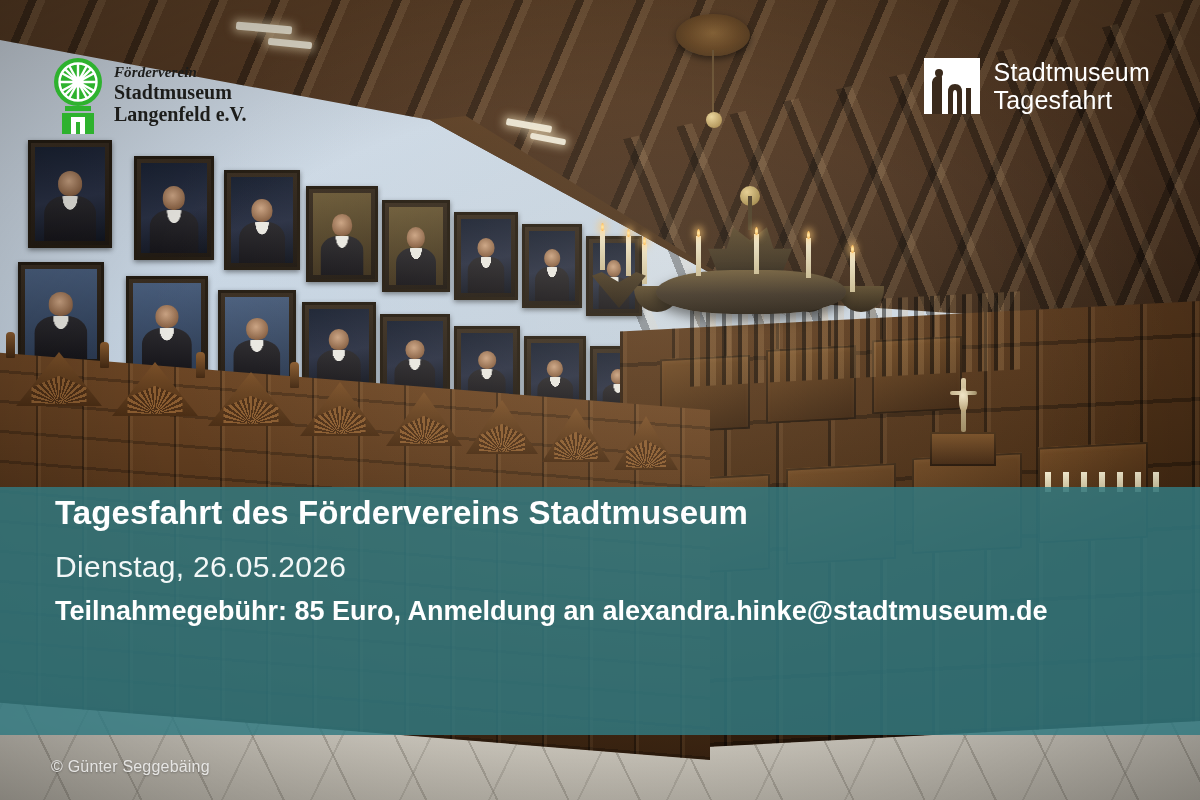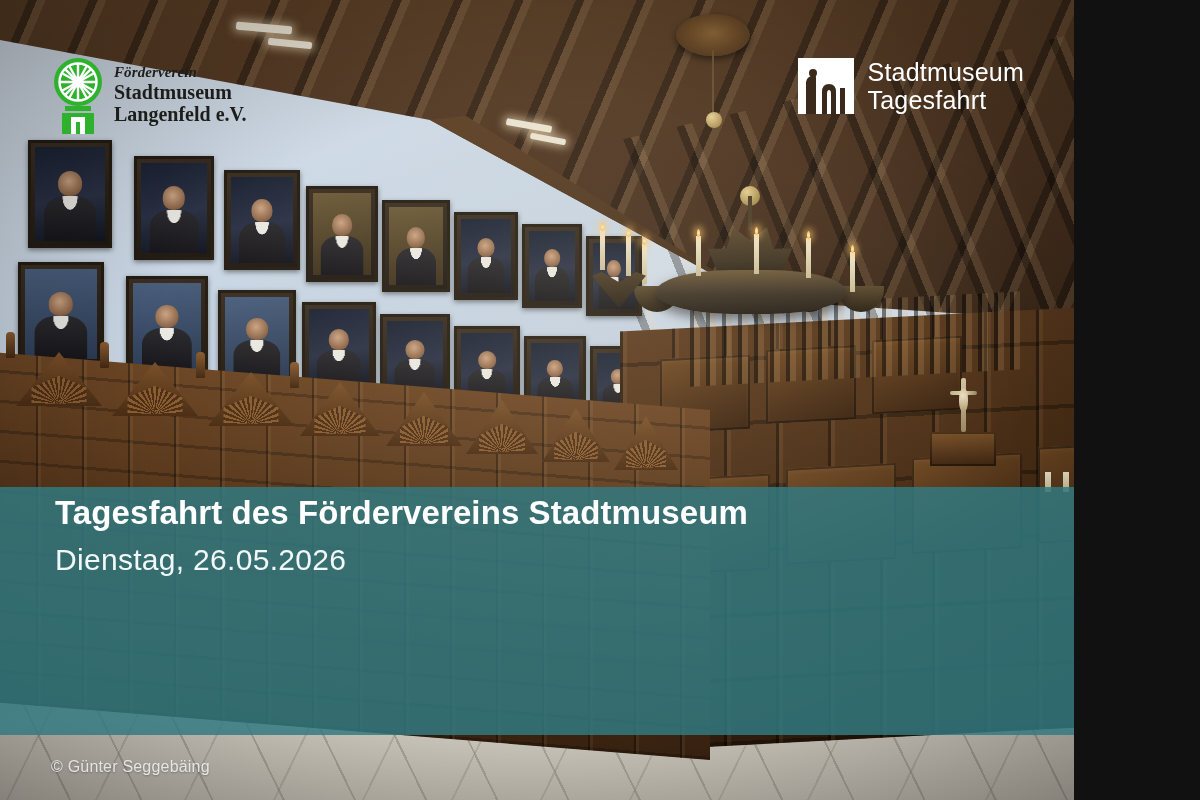--- a/index.html
+++ b/index.html
@@ -2,21 +2,21 @@
 <html><head>
 <meta charset="utf-8">
 <title>Exkursion nach Münster</title>
 <style>
   * { margin:0; padding:0; box-sizing:border-box; }
   html,body { width:1200px; height:800px; overflow:hidden; background:#111; }
   body { font-family:"Liberation Sans", sans-serif; }
 
   .poster {
     position:relative;
-    width:1074px; height:800px;
+    width:1200px; height:800px;
     overflow:hidden;
     background:#2a2017;
     text-decoration:underline;
   }
 
   
   .photo { position:absolute; inset:0; overflow:hidden; }
 
   
   .floor {
@@ -263,21 +263,21 @@
   .b-title{
     color:#fff; font-size:41px; font-weight:700; letter-spacing:.4px;
     margin-top:22px; white-space:nowrap;
   }
   .b-sub{
     color:#fff; font-size:33px; font-weight:700; letter-spacing:.1px;
     margin-top:7px; white-space:nowrap;
   }
   .b-date{
     color:#f2f7f7; font-size:30px; font-weight:300; letter-spacing:.3px;
-    margin-top:11px; white-space:nowrap;
+    margin-top:18px; white-space:nowrap;
   }
   .b-fee{
     color:#fff; font-size:27px; font-weight:700; letter-spacing:0;
     margin-top:12px; white-space:nowrap;
   }
 
   .credit{
     position:absolute; left:51px; top:758px;
     color:rgba(255,255,255,.78);
     font-size:16px; letter-spacing:.2px;
@@ -470,18 +470,19 @@
     <div class="lines">
       <div class="sm-l1">Stadtmuseum</div>
       <div class="sm-l2">Tagesfahrt</div>
     </div>
   </div>
 
   <div class="banner">
     <div class="banner-inner">
       <div class="b-sub">Tagesfahrt des Fördervereins Stadtmuseum</div>
       <div class="b-date">Dienstag, 26.05.2026</div>
+      <div class="b-fee">Teilnahmegebühr: 85 Euro, Anmeldung an alexandra.hinke@stadtmuseum.de</div>
     </div>
   </div>
 
   <div class="credit">© Günter Seggebäing</div>
 
 </div>
 
 </body></html>

